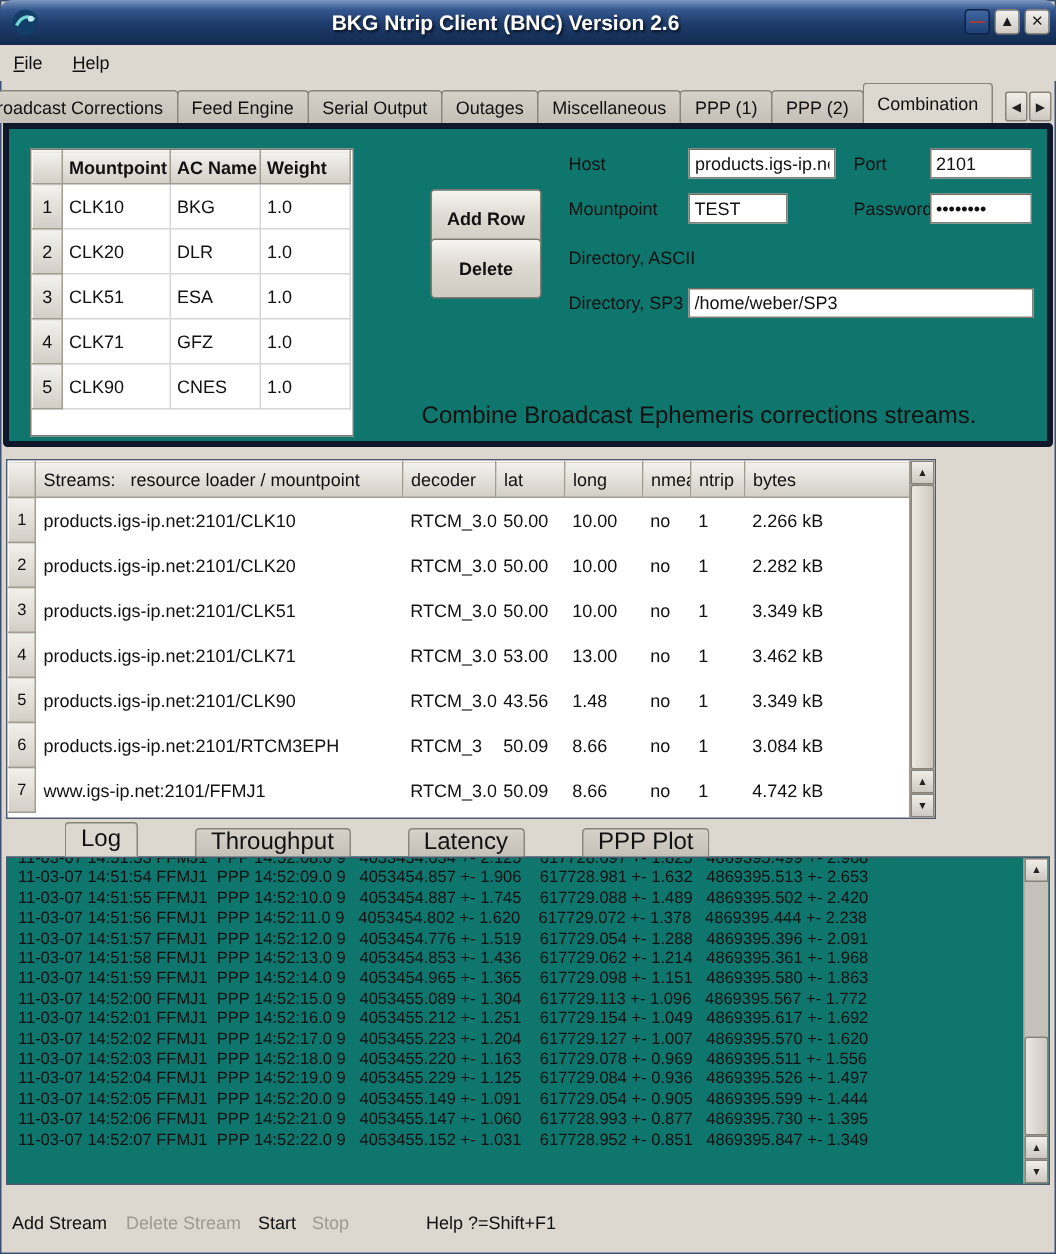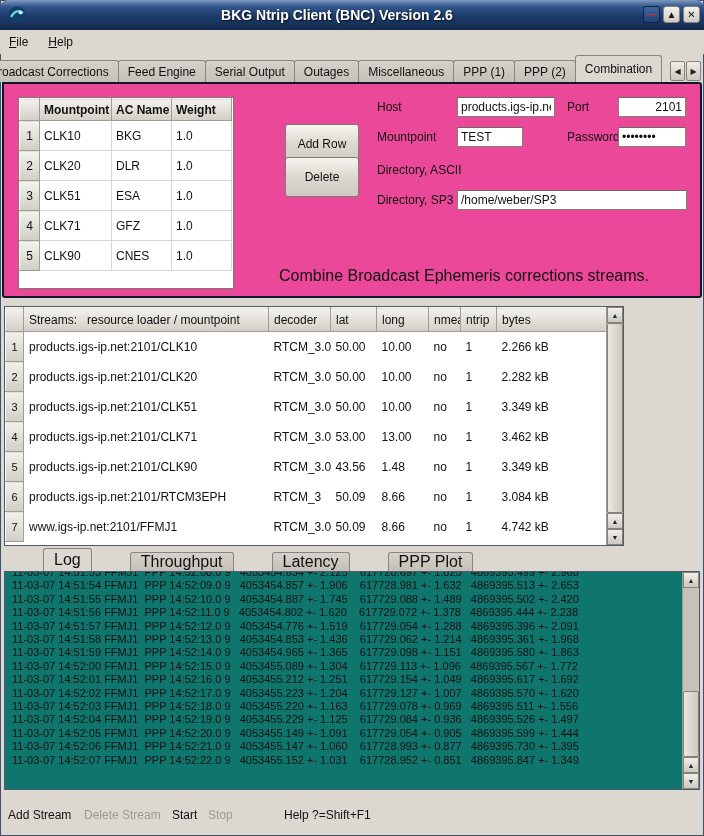--- a/index.html
+++ b/index.html
@@ -43,33 +43,33 @@
     border:1px solid #87837b; border-radius:2px; }
 
   .btabbar { position:absolute; left:4px; top:548px; height:23px; z-index:4; display:flex; align-items:flex-end; }
   .btab { height:19px; padding:0 10px; display:flex; align-items:center; font-size:16px; color:#111;
     background:linear-gradient(#d6d2ca,#c4c0b8); border:1px solid #89857d; border-bottom:none;
     border-radius:3px 3px 0 0; margin-right:-1px; cursor:default;margin-left:39px; }
   .btab.active { height:23px; background:#dcd8d0; z-index:5; position:relative; }
 
   
   .combo-panel { position:absolute; left:2px; top:82px; width:700px; height:216px;
-    background:#ec4899; border:2px solid #0f172a; border-radius:0 3px 3px 3px; }
+    background:#0f766e; border:4px solid #0f172a; border-radius:0 3px 3px 3px; }
 
   .table-box { position:absolute; left:14px; top:13px; width:216px; height:192px;
     background:#ffffff; border:1px solid #7d7970; overflow:hidden; }
   .ctable { border-collapse:collapse; table-layout:fixed; font-size:12px; }
   .ctable th { background:linear-gradient(#f4f2ee,#d2cec6); border:1px solid;
     border-color:#fbfaf7 #a19d93 #a19d93 #fbfaf7; height:22px; text-align:left; padding:0 0 0 4px;
     font-weight:bold; font-size:12px; color:#111; }
   .ctable th.rowhdr { font-weight:normal; text-align:center; padding:0; }
   .ctable td { border:1px solid #d6d6d6; height:30px; padding-left:4px; background:#fff; color:#111; }
 
   .pbtn { position:absolute; width:74px; height:40px; font-family:inherit; font-size:12px; color:#111;
-    background:linear-gradient(#f7f5f1,#dedad2 45%,#cfcbc3); border:1px solid #7f7b72; border-radius:3px; }
+    background:linear-gradient(#f7f5f1,#dedad2 45%,#cfcbc3); border:1px solid #7f7b72; border-radius:3px;font-weight:bold; }
   .pbtn.addrow { left:281px; top:40px; }
   .pbtn.delete { left:281px; top:73px; }
 
   .flabel { position:absolute; font-size:12px; color:#111; white-space:nowrap; }
   .finput { position:absolute; height:20px; border:1px solid #837f76; border-top-color:#6e6a61;
     background:#fff; font-family:inherit; font-size:12px; color:#111; padding:0 3px; }
   .hint { position:absolute; left:250px; top:183px; width:420px; text-align:center; font-size:16px; color:#111; }
 
   
   .streams-panel { position:absolute; left:4px; top:306px; width:620px; height:240px;
@@ -212,21 +212,21 @@
           </tbody>
       </table>
     </div>
 
     <button class="pbtn addrow">Add Row</button>
     <button class="pbtn delete">Delete</button>
 
     <span class="flabel" style="left:373px; top:16px;">Host</span>
     <input class="finput" style="left: 453px; top: 13px; width: 98px;" value="products.igs-ip.net">
     <span class="flabel" style="left:563px; top:16px;">Port</span>
-    <input class="finput" style="left: 614px; top: 13px; width: 68px; text-align: right;" value="2101">
+    <input class="finput" style="left: 614px; top: 13px; width: 68px;" value="2101">
 
     <span class="flabel" style="left:373px; top:46px;">Mountpoint</span>
     <input class="finput" style="left: 453px; top: 43px; width: 66px;" value="TEST">
     <span class="flabel" style="left:563px; top:46px;">Password</span>
     <input class="finput" style="left: 614px; top: 43px; width: 68px;" value="••••••••">
 
     <span class="flabel" style="left:373px; top:79px;">Directory, ASCII</span>
 
     <span class="flabel" style="left:373px; top:109px;">Directory, SP3</span>
     <input class="finput" style="left: 453px; top: 106px; width: 230px;" value="/home/weber/SP3">

